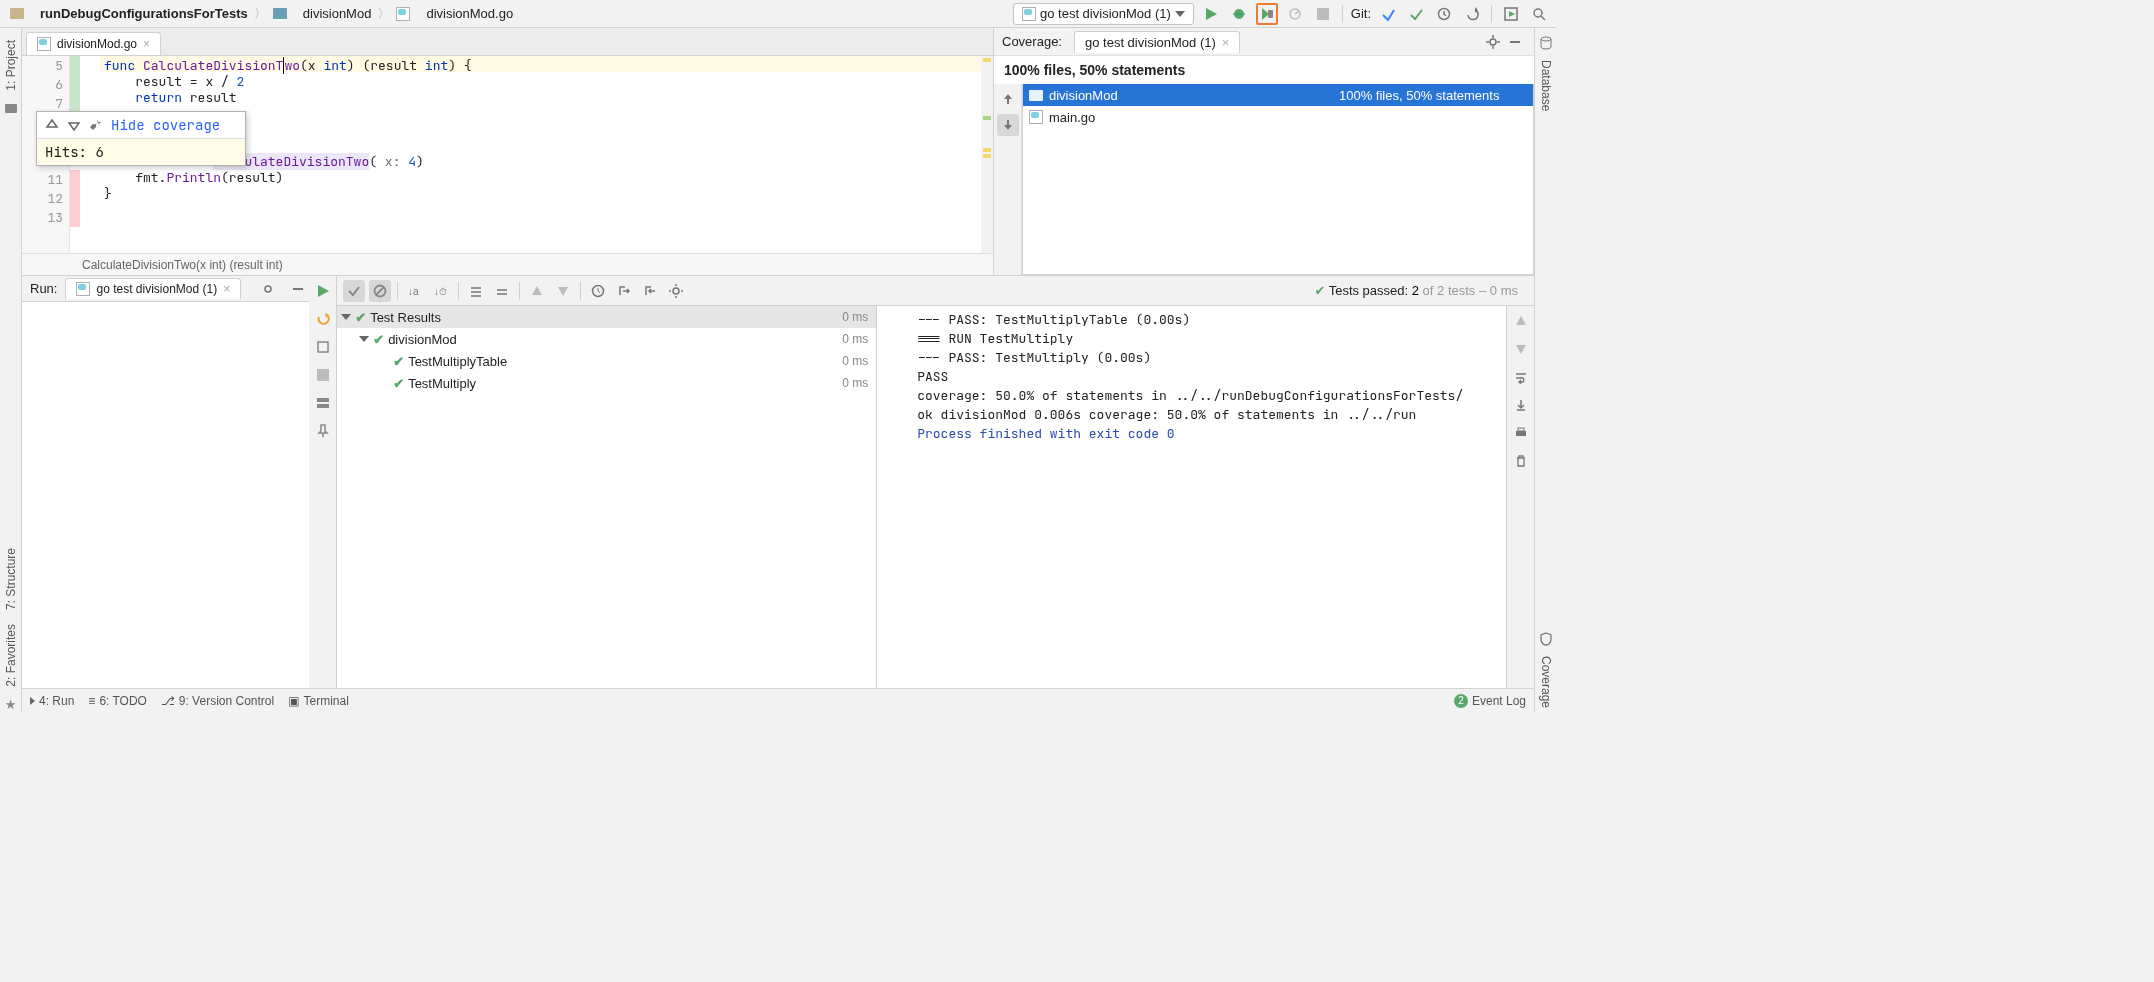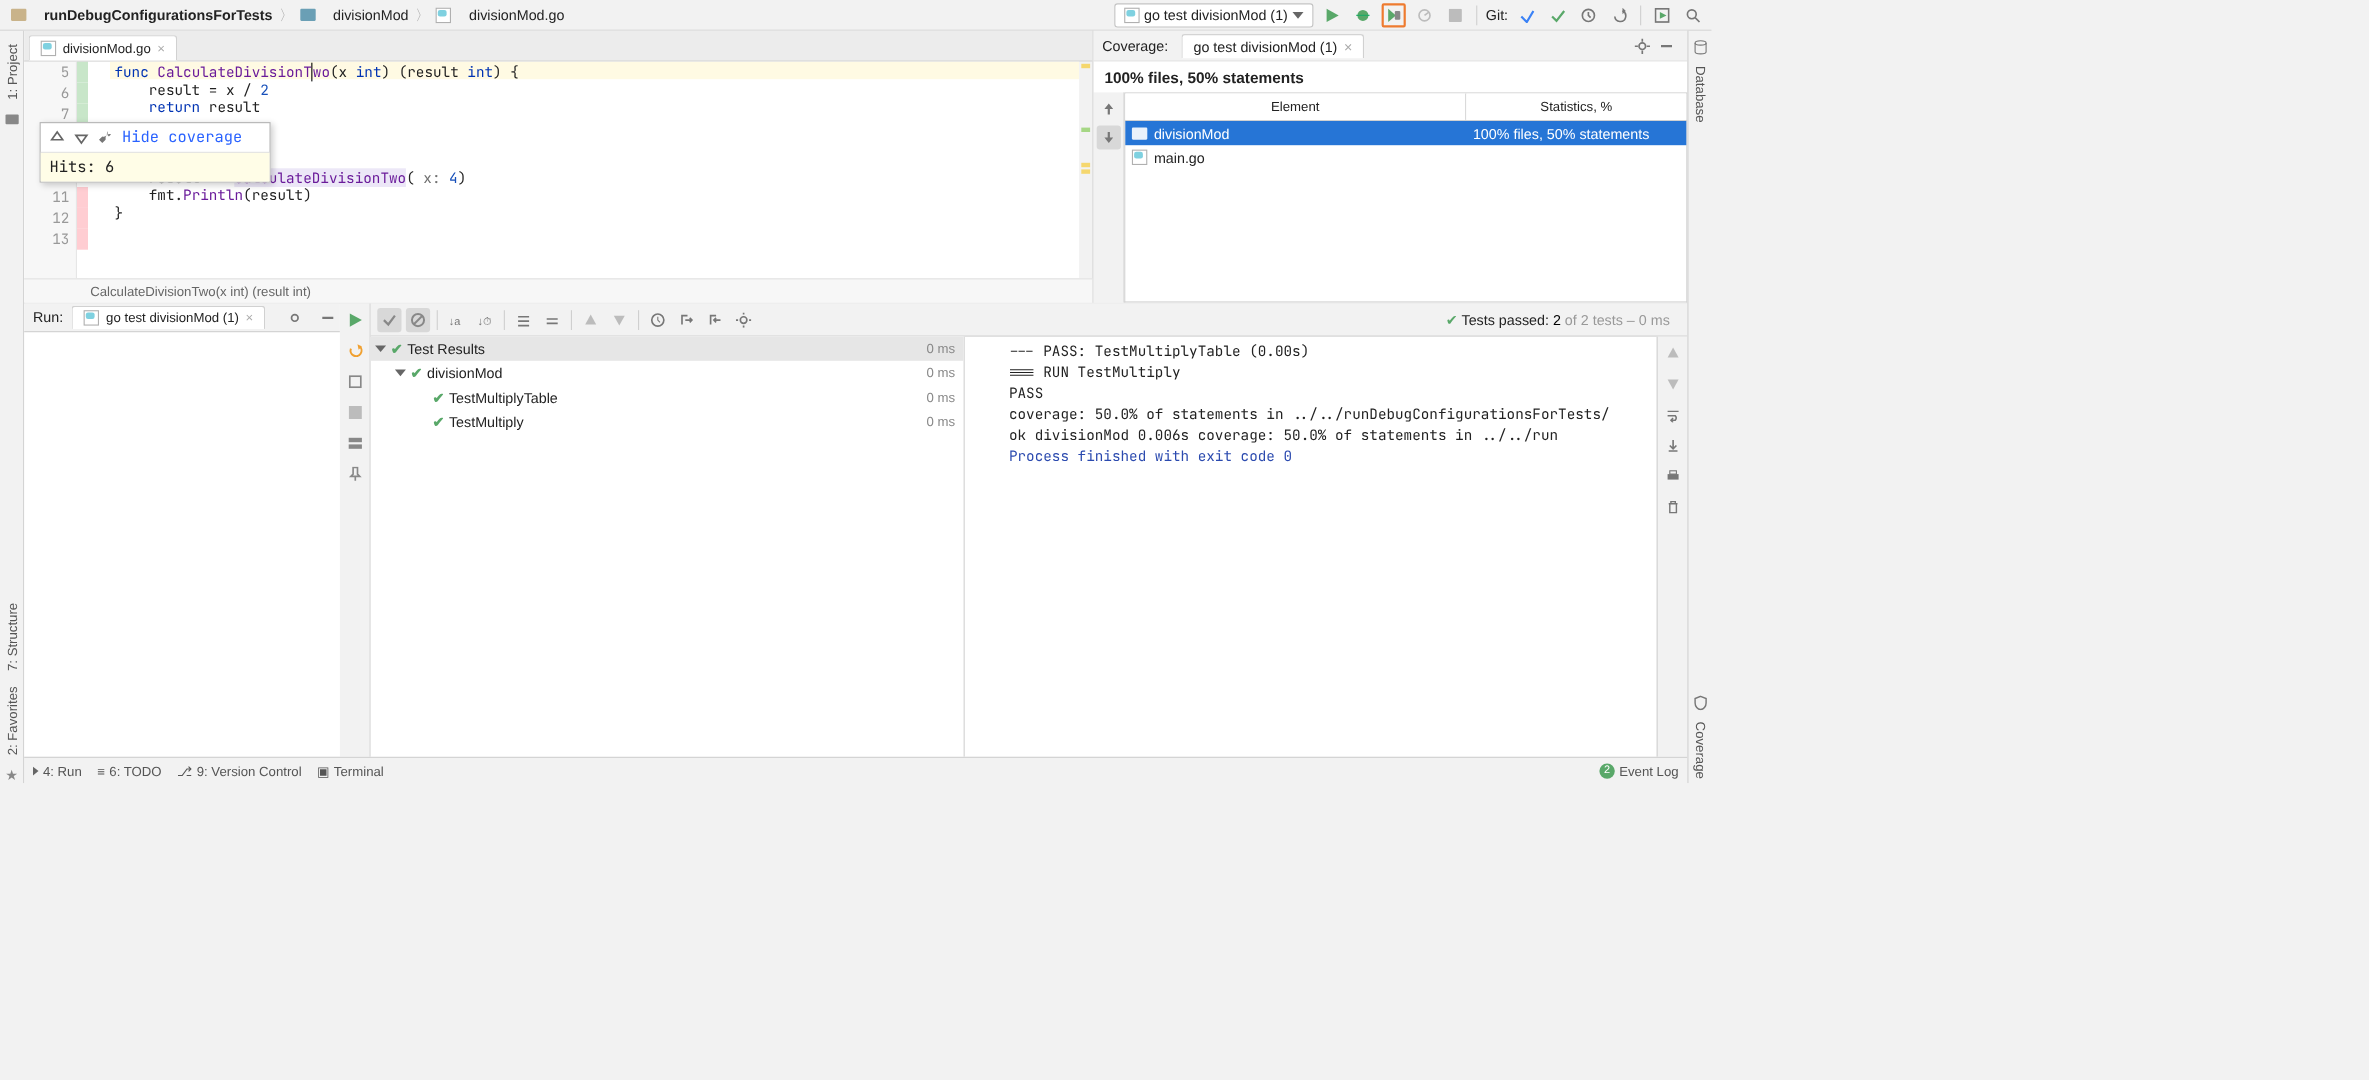--- a/index.html
+++ b/index.html
@@ -336,28 +336,20 @@
                   <path d="M7 2 L11 7 L8 7 L8 12 L6 12 L6 7 L3 7 Z" fill="#777"></path>
                 </svg>
               </div>
             <div class="tb-btn" style="background:#d8d8d8;">
                 <svg width="14" height="14">
                   <path d="M7 12 L11 7 L8 7 L8 2 L6 2 L6 7 L3 7 Z" fill="#777"></path>
                 </svg>
               </div>
           </div>
           <div class="cov-table-wrap">
-            <div class="cov-cols">
-              <div class="cov-col">
-                  <span>Element</span>
-                </div>
-              <div class="cov-col" style="flex:0 0 200px;">
-                  <span>Statistics, %</span>
-                </div>
-            </div>
             <div class="cov-rows">
               <div class="cov-row sel">
                 <div class="c1">
                     <span class="ico-folder" style="background:#fff;opacity:.9;"></span>
                     <span>divisionMod</span>
                   </div>
                 <div class="c2">100% files, 50% statements</div>
               </div>
               <div class="cov-row">
                 <div class="c1">
@@ -524,20 +516,21 @@
               </div>
               <div class="tree-row" style="padding-left:56px;">
                 <span class="check-ico">✔</span>
                 <span>TestMultiply</span>
                 <span class="tree-time">0 ms</span>
               </div>
             </div>
             <div class="console-out mono">
               <div>--- PASS: TestMultiplyTable (0.00s)</div>
               <div>=== RUN   TestMultiply</div>
+              <div>--- PASS: TestMultiply (0.00s)</div>
               <div>PASS</div>
               <div>coverage: 50.0% of statements in ../../runDebugConfigurationsForTests/</div>
               <div>ok      divisionMod 0.006s  coverage: 50.0% of statements in ../../run</div>
               <div></div>
               <div class="info">Process finished with exit code 0</div>
             </div>
             <div class="console-right-bar">
               <div class="tb-btn" style="opacity:.5">
                   <svg width="12" height="12">
                     <polygon points="6,1 11,10 1,10" fill="#888"></polygon>

